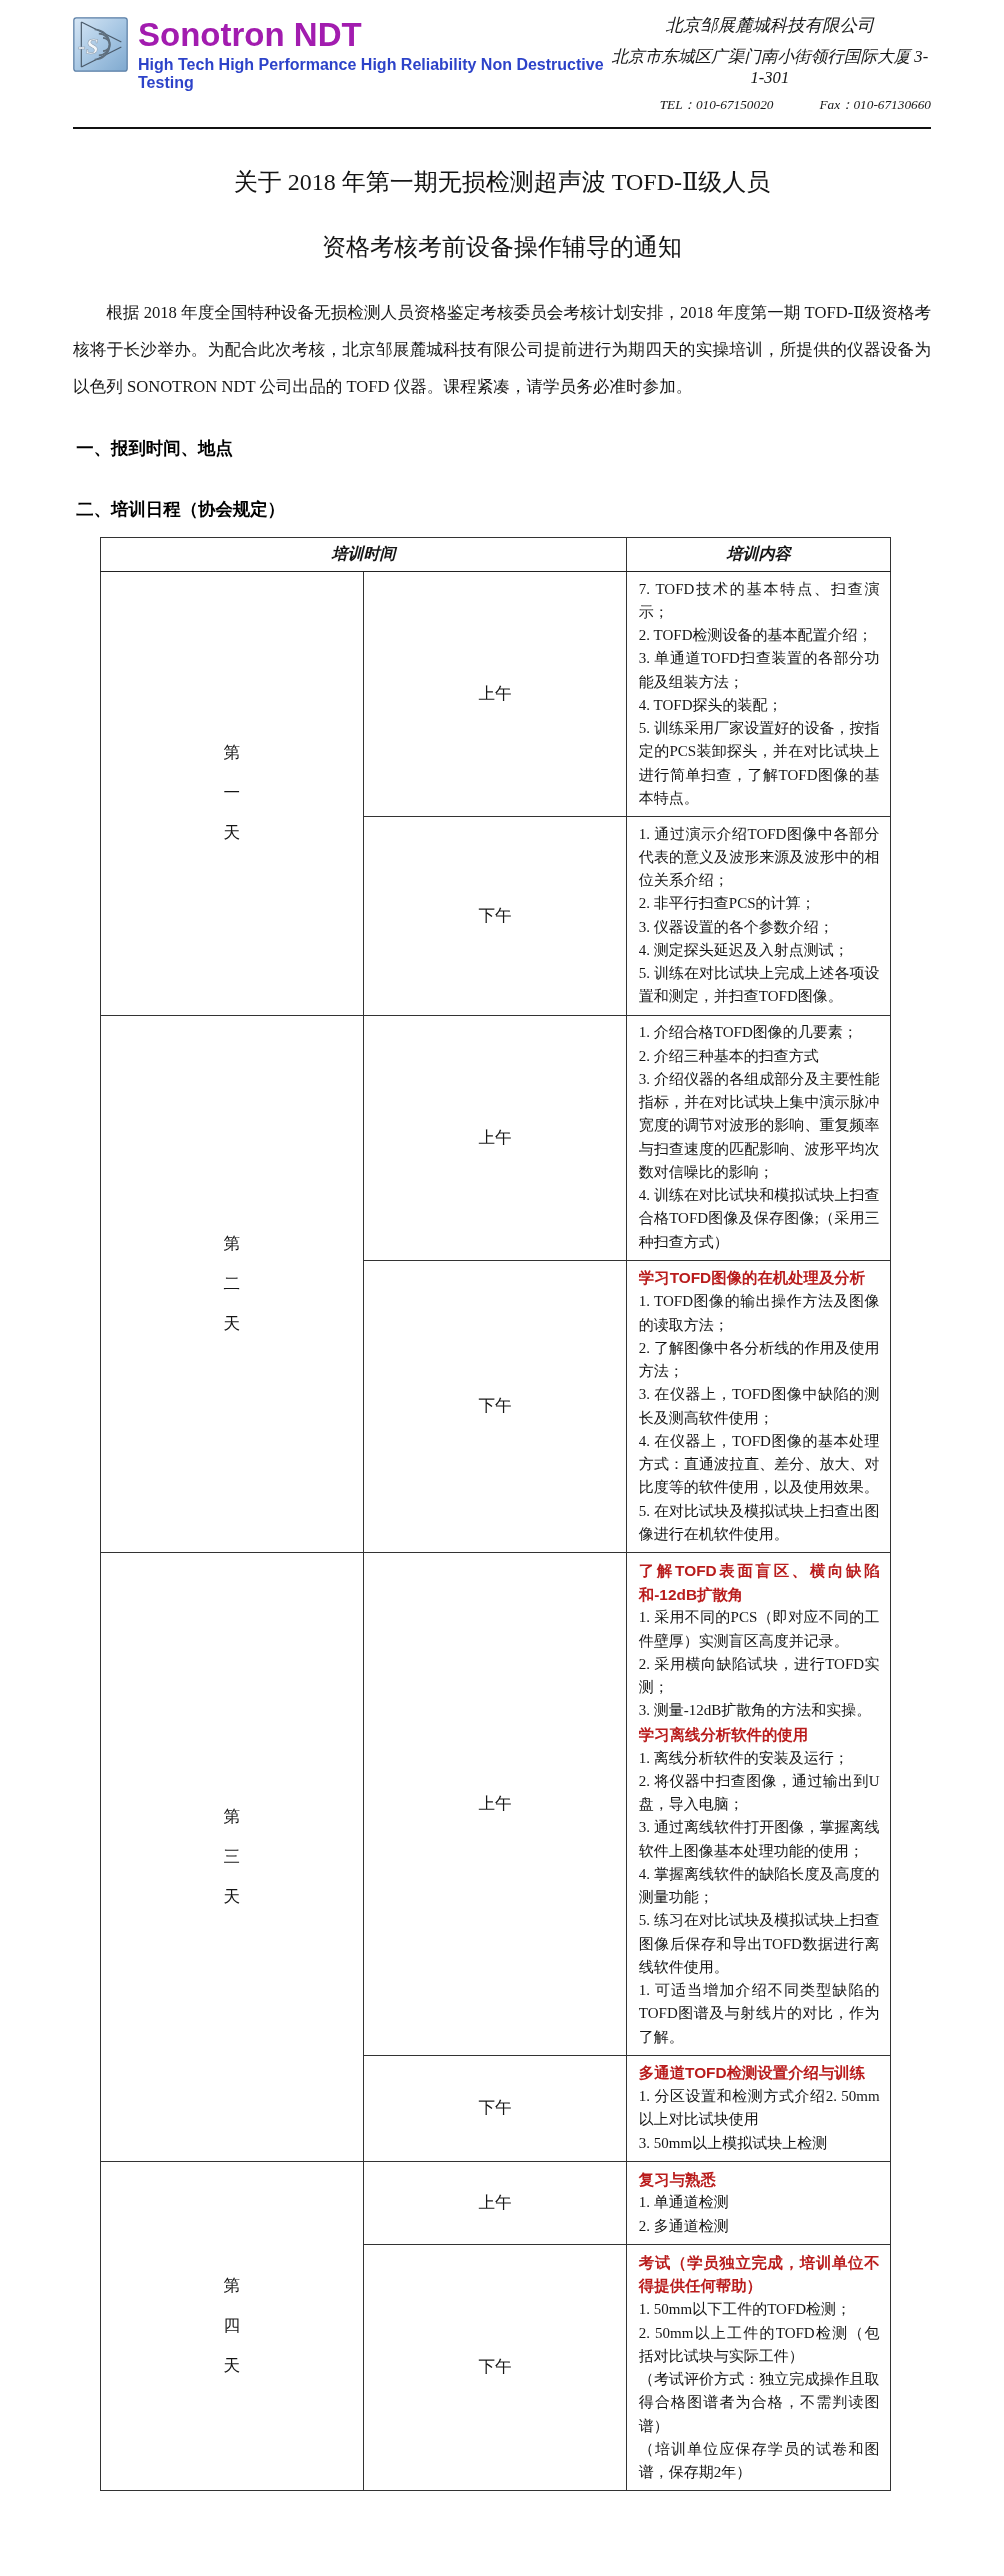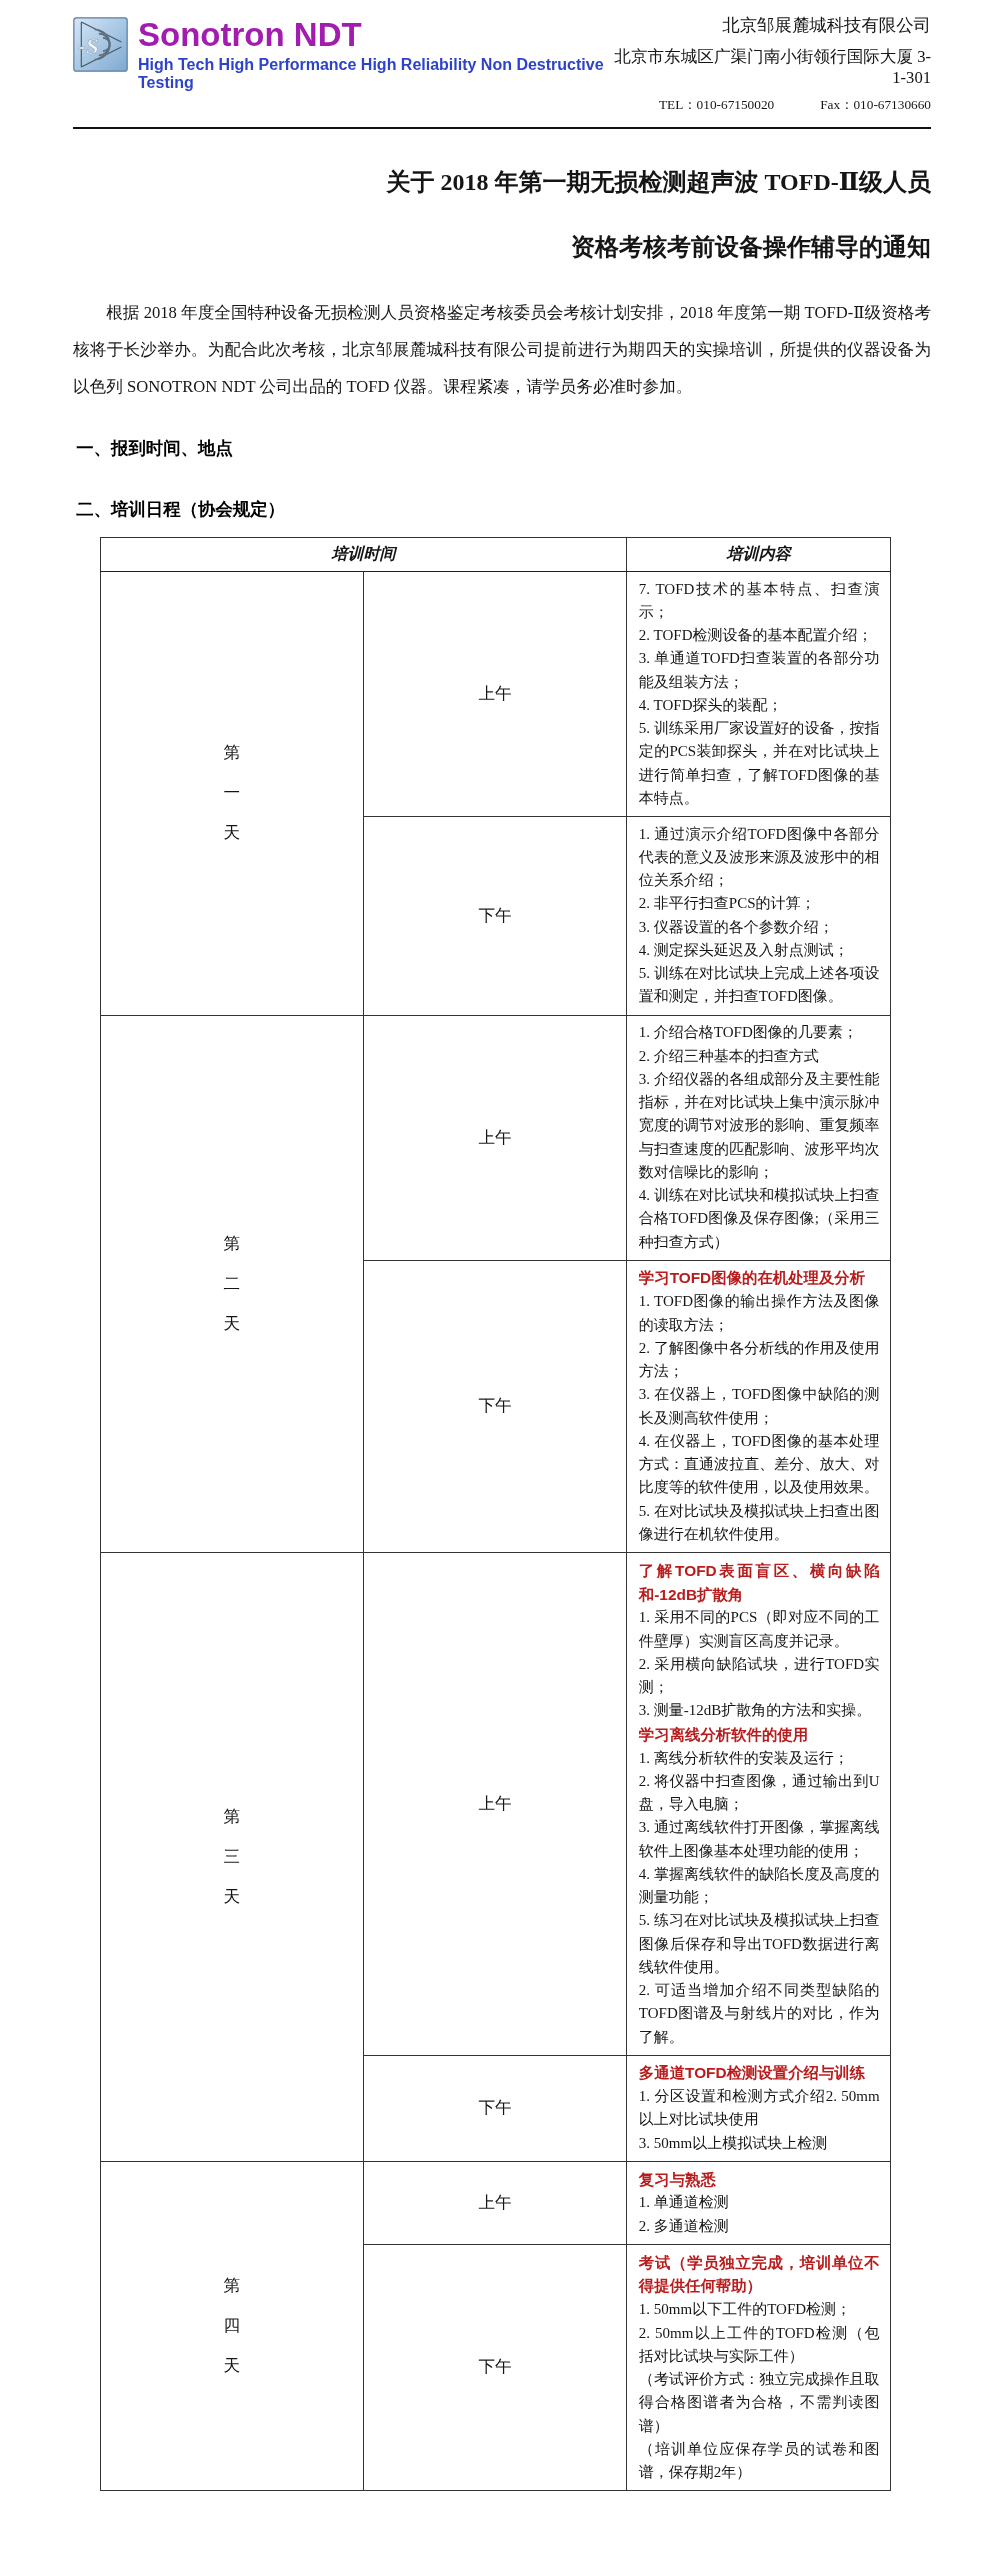--- a/index.html
+++ b/index.html
@@ -6,28 +6,28 @@
   body{width:1004px;font-family:"Liberation Serif","DejaVu Serif",serif;color:#151515;}
   .page{width:1004px;min-height:2576px;box-sizing:border-box;padding:11.6px 73px 33px 73px;position:relative;background:#fff;}
 
   
   .hdr{display:flex;justify-content:space-between;align-items:flex-start;}
   .hdr-left{display:flex;align-items:flex-start;gap:10px;padding-top:5px;}
   .logo-box{width:55px;height:55px;flex:0 0 auto;}
   .brand-wrap{padding-top:1.7px;}
   .brand{font-family:"Liberation Sans","DejaVu Sans",sans-serif;font-weight:bold;font-size:33px;line-height:1.05;color:#a21caf;letter-spacing:0px;}
   .tagline{font-family:"Liberation Sans","DejaVu Sans",sans-serif;font-weight:bold;font-size:16px;color:#2d43c9;margin-top:3.3px;}
-  .hdr-right{text-align:right;padding-top:1.7px;}
+  .hdr-right{text-align:center;padding-top:1.7px;font-style:italic;}
   .hdr-company{font-size:17.4px;margin-bottom:8.3px;}
   .hdr-address{font-size:16.6px;margin-bottom:8.3px;}
   .hdr-telfax{font-size:13.3px;display:flex;gap:46px;justify-content:flex-end;}
   .hdr-rule{border:none;border-top:2.5px solid #111;margin:13.3px 0 0 0;}
 
   
-  .doc-title{text-align:right;font-weight:bold;font-size:24px;margin-top:38px;line-height:1.25;}
+  .doc-title{text-align:center;font-weight:normal;font-size:24px;margin-top:38px;line-height:1.25;}
   .doc-title + .doc-title{margin-top:35px;}
 
   
   .intro{font-size:16.6px;line-height:2.22;text-align:justify;text-indent:2em;margin-top:33px;margin-bottom:0;}
 
   
   .sec-heading{font-family:Liberation Mono, monospace;font-weight:bold;font-size:17.4px;margin:30px 0 11.6px 3.3px;color:#000;}
   .sec-item{font-size:16.6px;line-height:1.65;margin:10px 0 10px 46px;}
   .sec-item.indent{margin-left:106px;}
 
@@ -163,21 +163,21 @@
             <div class="line bold">了解TOFD表面盲区、横向缺陷和-12dB扩散角</div>
             <div class="line">1. 采用不同的PCS（即对应不同的工件壁厚）实测盲区高度并记录。</div>
             <div class="line">2. 采用横向缺陷试块，进行TOFD实测；</div>
             <div class="line">3. 测量-12dB扩散角的方法和实操。</div>
             <div class="line bold">学习离线分析软件的使用</div>
             <div class="line">1. 离线分析软件的安装及运行；</div>
             <div class="line">2. 将仪器中扫查图像，通过输出到U盘，导入电脑；</div>
             <div class="line">3. 通过离线软件打开图像，掌握离线软件上图像基本处理功能的使用；</div>
             <div class="line">4. 掌握离线软件的缺陷长度及高度的测量功能；</div>
             <div class="line">5. 练习在对比试块及模拟试块上扫查图像后保存和导出TOFD数据进行离线软件使用。</div>
-            <div class="line">2. 可适当增加介绍不同类型缺陷的TOFD图谱及与射线片的对比，作为了解。</div>
+            <div class="line">1. 可适当增加介绍不同类型缺陷的TOFD图谱及与射线片的对比，作为了解。</div>
           </td>
         </tr>
         <tr>
           <td class="time-cell col-time">下午</td>
           <td class="content-cell">
             <div class="line bold">多通道TOFD检测设置介绍与训练</div>
             <div class="line">1. 分区设置和检测方式介绍2. 50mm以上对比试块使用</div>
             <div class="line">3. 50mm以上模拟试块上检测</div>
           </td>
         </tr>

